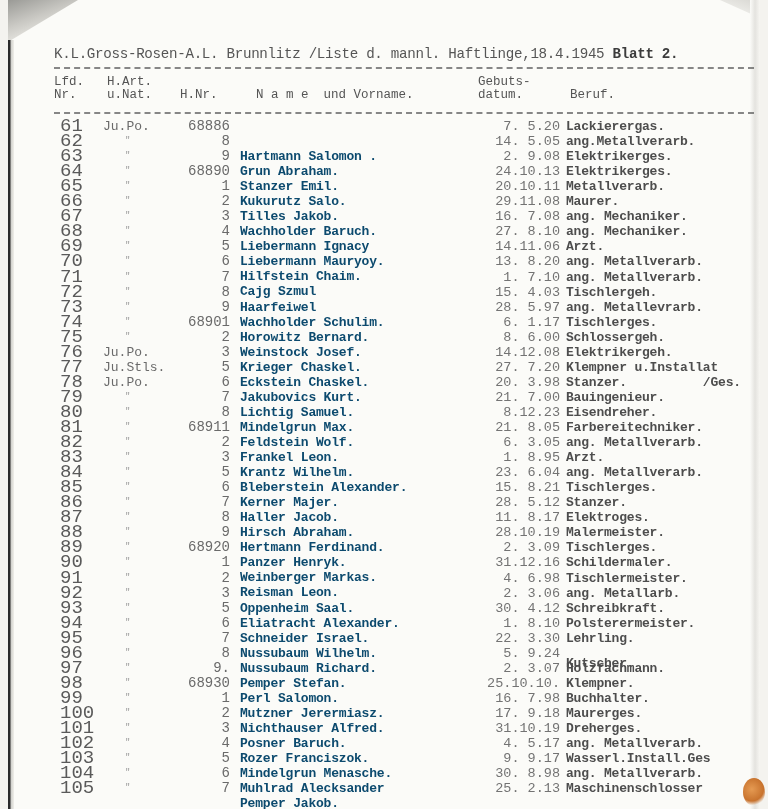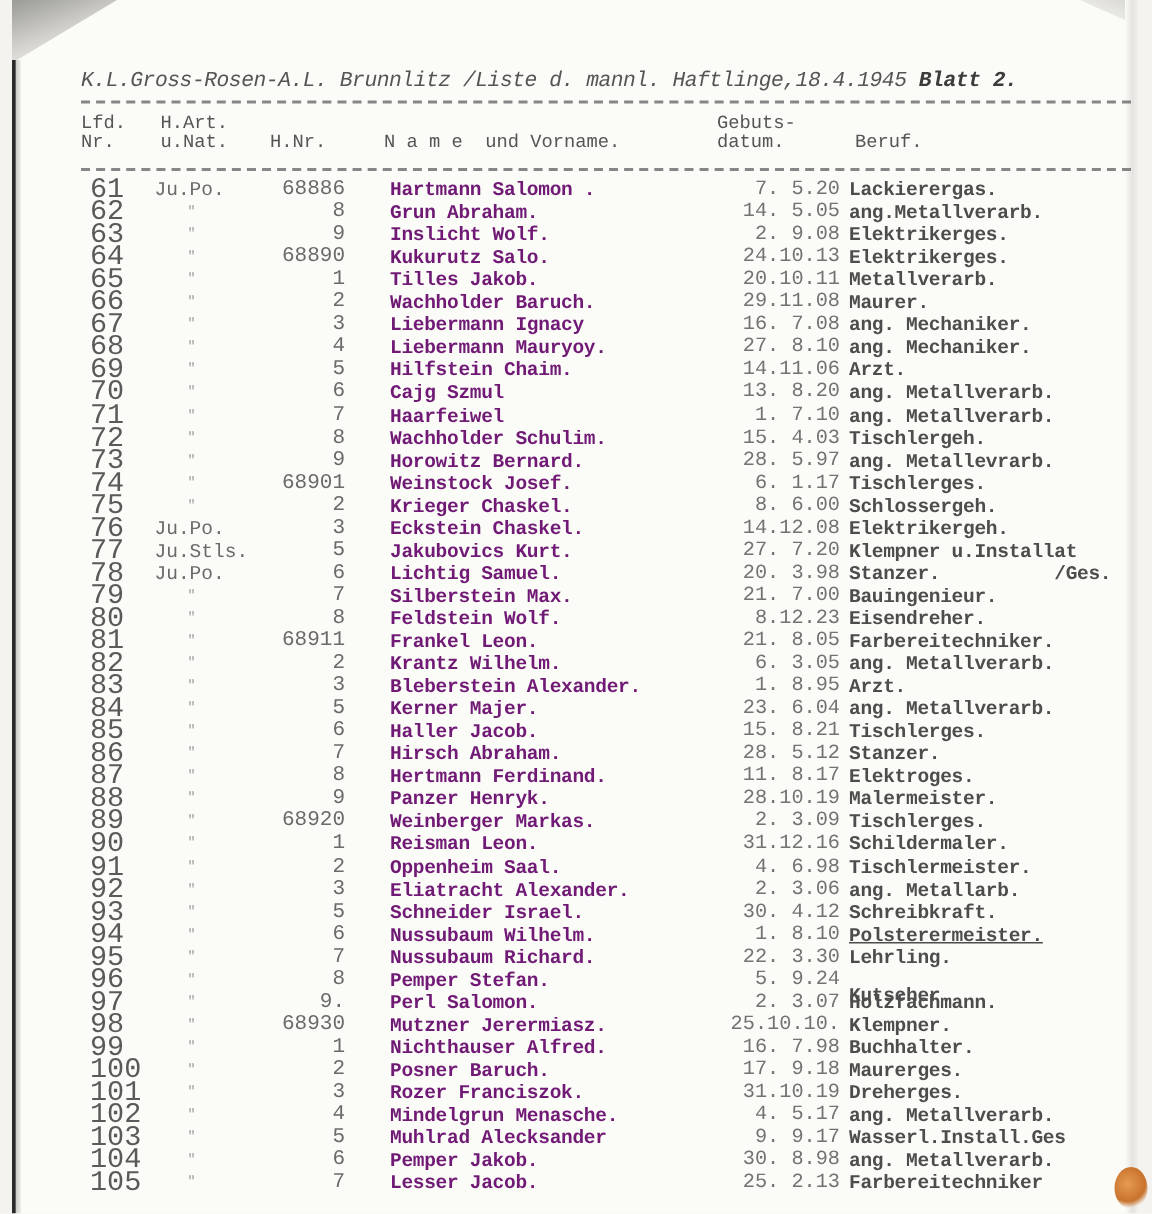--- a/index.html
+++ b/index.html
@@ -35,42 +35,41 @@
     }
     .stain {
       position: absolute; left: 735px; top: 778px; width: 22px; height: 28px;
       border-radius: 50%;
       background: radial-gradient(circle at 40% 40%, #e59a52 0%, #c8732e 55%, rgba(200,115,46,0) 75%);
     }
     .title {
       position: absolute; left: 54px; top: 46px;
       font-size: 14.2px; letter-spacing: -0.3px; white-space: nowrap;
       color: #555;
-      font-style: italic;
     }
     .title .sheet { font-weight: bold; color: #3c3c3c; }
     .rule {
       position: absolute; left: 54px; height: 0;
       border-top: 2px dashed #6a6a6a;
       width: 700px;
       opacity: 0.8;
     }
     .hdr {
       position: absolute; font-size: 12.5px; line-height: 13px; white-space: nowrap; color: #555;
     }
     .rows { position: absolute; left: 0; top: 118px; }
     .row {
       position: absolute; left: 0; height: 13px; white-space: nowrap;
       font-size: 13px; line-height: 13px;
     }
     .c-nr   { position: absolute; left: 60px; width: 30px; color: #5a5a5a; font-size: 19px; }
     .c-art  { position: absolute; left: 103px; width: 75px; color: #6a6a6a; }
     .c-ditto{ position: absolute; left: 125px; width: 20px; color: #9a9a9a; font-size: 9px; }
     .c-hnr  { position: absolute; left: 168px; width: 62px; text-align: right; color: #6a6a6a; font-size: 14px; }
-    .c-name { position: absolute; left: 260px; color: #701a75; font-weight: bold; letter-spacing: -0.2px; }
+    .c-name { position: absolute; left: 240px; color: #0c4a6e; font-weight: bold; letter-spacing: -0.2px; margin-top: 30px; }
     .c-date { position: absolute; left: 456px; width: 104px; text-align: right; color: #737373; font-size: 13.5px; }
     .c-job  { position: absolute; left: 566px; color: #4d4d4d; font-weight: bold; letter-spacing: -0.2px; }
   </style>
 </head>
 <body>
 
 <div class="page">
   <div class="corner-fold"></div>
   <div class="corner-fold-right"></div>
   <div class="left-edge"></div>
@@ -117,21 +116,21 @@
       <span class="c-ditto">"</span>
       <span class="c-hnr">8</span>
       <span class="c-name">Grun Abraham.</span>
       <span class="c-date">14. 5.05</span>
       <span class="c-job" style="white-space: pre;">ang.Metallverarb.</span>
     </div>
     <div class="row" style="top: 32.1px;">
       <span class="c-nr">63</span>
       <span class="c-ditto">"</span>
       <span class="c-hnr">9</span>
-      <span class="c-name">Inslicht Wolf.</span>
+      <span class="c-name">Stanzer Emil.</span>
       <span class="c-date">2. 9.08</span>
       <span class="c-job" style="white-space: pre;">Elektrikerges.</span>
     </div>
     <div class="row" style="top: 47.15px;">
       <span class="c-nr">64</span>
       <span class="c-ditto">"</span>
       <span class="c-hnr">68890</span>
       <span class="c-name">Kukurutz Salo.</span>
       <span class="c-date">24.10.13</span>
       <span class="c-job" style="white-space: pre;">Elektrikerges.</span>
@@ -245,21 +244,21 @@
       <span class="c-art">Ju.Po.</span>
       <span class="c-hnr">6</span>
       <span class="c-name">Lichtig Samuel.</span>
       <span class="c-date">20. 3.98</span>
       <span class="c-job" style="white-space: pre;">Stanzer.          /Ges.</span>
     </div>
     <div class="row" style="top: 272.9px;">
       <span class="c-nr">79</span>
       <span class="c-ditto">"</span>
       <span class="c-hnr">7</span>
-      <span class="c-name">Silberstein Max.</span>
+      <span class="c-name">Mindelgrun Max.</span>
       <span class="c-date">21. 7.00</span>
       <span class="c-job" style="white-space: pre;">Bauingenieur.</span>
     </div>
     <div class="row" style="top: 287.95px;">
       <span class="c-nr">80</span>
       <span class="c-ditto">"</span>
       <span class="c-hnr">8</span>
       <span class="c-name">Feldstein Wolf.</span>
       <span class="c-date">8.12.23</span>
       <span class="c-job" style="white-space: pre;">Eisendreher.</span>
@@ -367,21 +366,21 @@
       <span class="c-name">Schneider Israel.</span>
       <span class="c-date">30. 4.12</span>
       <span class="c-job" style="white-space: pre;">Schreibkraft.</span>
     </div>
     <div class="row" style="top: 498.65px;">
       <span class="c-nr">94</span>
       <span class="c-ditto">"</span>
       <span class="c-hnr">6</span>
       <span class="c-name">Nussubaum Wilhelm.</span>
       <span class="c-date">1. 8.10</span>
-      <span class="c-job" style="white-space: pre; text-decoration: underline;">Polsterermeister.</span>
+      <span class="c-job" style="white-space: pre;">Polsterermeister.</span>
     </div>
     <div class="row" style="top: 513.7px;">
       <span class="c-nr">95</span>
       <span class="c-ditto">"</span>
       <span class="c-hnr">7</span>
       <span class="c-name">Nussubaum Richard.</span>
       <span class="c-date">22. 3.30</span>
       <span class="c-job" style="white-space: pre;">Lehrling.</span>
     </div>
     <div class="row" style="top: 528.75px;">
@@ -455,15 +454,15 @@
       <span class="c-name">Pemper Jakob.</span>
       <span class="c-date">30. 8.98</span>
       <span class="c-job" style="white-space: pre;">ang. Metallverarb.</span>
     </div>
     <div class="row" style="top: 664.2px;">
       <span class="c-nr">105</span>
       <span class="c-ditto">"</span>
       <span class="c-hnr">7</span>
       <span class="c-name">Lesser Jacob.</span>
       <span class="c-date">25. 2.13</span>
-      <span class="c-job" style="white-space: pre;">Farbereitechniker</span>
+      <span class="c-job" style="white-space: pre;">Maschinenschlosser</span>
     </div>
   </div>
 
 </body></html>

